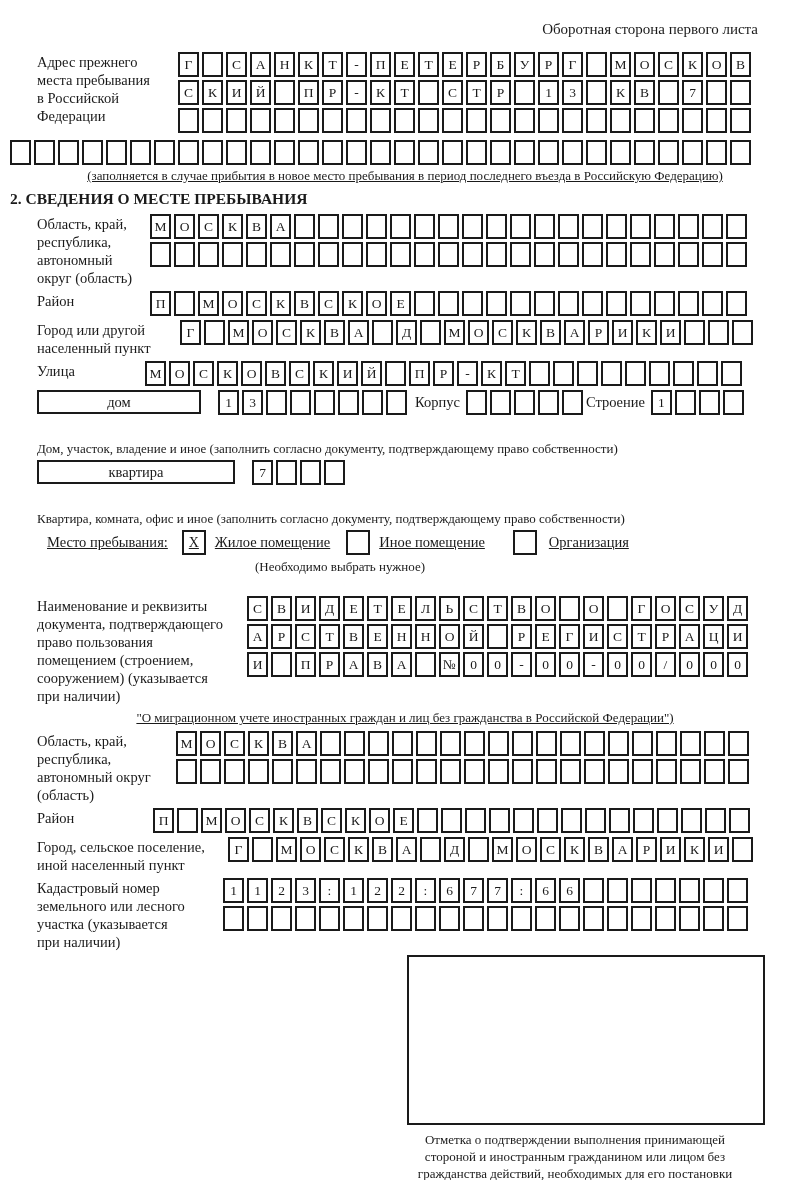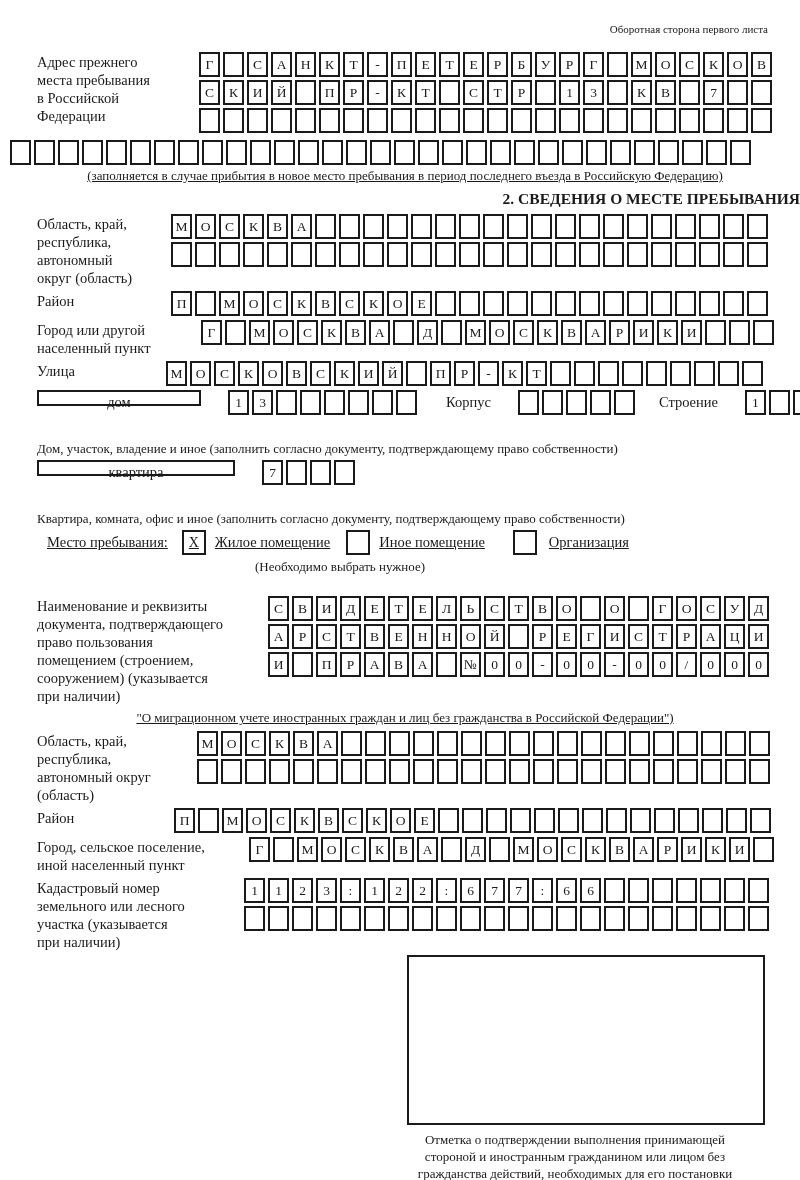--- a/index.html
+++ b/index.html
@@ -1,46 +1,46 @@
 <!DOCTYPE html>
 <html style="--ink: #1a1a1a; --paper: #ffffff;"><head>
 <meta charset="utf-8">
 <style>
   :root { --ink:#1a1a1a; --paper:#ffffff; }
   html,body { margin:0; padding:0; background:var(--paper); }
   body { width:800px; height:1180px; overflow:hidden; color:var(--ink);
          font-family:"Liberation Serif", "DejaVu Serif", serif; }
   .page { box-sizing:border-box; width:800px; padding:20px 0 0 10px; }
 
-  .header-note { text-align:right; padding-right:32px; font-size:11px; line-height:18px; }
-
-  .frow { display:flex; align-items:flex-start; margin-left:27px; margin-bottom:4px;gap:21px; }
+  .header-note { text-align:right; padding-right:42px; font-size:15px; line-height:18px; }
+
+  .frow { display:flex; align-items:flex-start; margin-left:27px; margin-bottom:4px; }
   .flabel { flex-shrink:0; font-size:14.5px; line-height:18px; padding-top:1px; }
   .cellcol { display:flex; flex-direction:column; }
   .cellcol .cellrow { margin-bottom:3px; }
   .cellrow { display:flex; }
   .cell { box-sizing:border-box; width:21px; height:25px; margin-right:3px;
           border:2px solid var(--ink); background:var(--paper);
           font-size:13.5px; line-height:21px; text-align:center; }
   .fullrow { margin-left:0; margin-bottom:2px; }
 
   .caption { font-size:13px; line-height:18px; }
   .center { text-align:center;text-decoration:underline; }
   .cap-indent { margin-left:27px; margin-bottom:2px;margin-top:25px; }
 
-  .section-title { text-align:right; font-weight:bold; font-size:15.5px; margin:5px 0 6px 0; }
+  .section-title { text-align:left; font-weight:bold; font-size:15.5px; margin:5px 0 6px 0; }
   .section-title.small { font-size:15px; margin:8px 0 4px 0; }
 
   
   .lw-prev{width:141px} .lw-reg{width:113px} .lw-city{width:143px} .lw-street{width:108px}
   .lw-doc{width:210px} .lw-reg2{width:139px} .lw-dist2{width:116px} .lw-city2{width:191px}
   .lw-kad{width:186px}
 
-  .widebox { box-sizing:border-box; height:16px; border:2px solid var(--ink);
-             text-align:center; font-size:14.5px; line-height:21px; flex-shrink:0; margin-right:6px; }
+  .widebox { box-sizing:border-box; height:24px; border:2px solid var(--ink);
+             text-align:center; font-size:14.5px; line-height:21px; flex-shrink:0; margin-right:17px; }
   .wb-house{width:164px} .wb-apt{width:198px}
   .inline-lbl { font-size:14.5px; line-height:25px; flex-shrink:0; }
   .ml14{margin-left:5px; margin-right:6px} .ml16{margin-left:0; margin-right:6px}
 
   .stay-row { display:flex; align-items:center; margin-left:37px; margin-bottom:3px; font-size:14.5px;text-decoration:underline; }
   .checkbox { box-sizing:border-box; width:24px; height:25px; border:2px solid var(--ink);
               text-align:center; font-size:14px; line-height:21px; flex-shrink:0; }
   .choose-note { margin-left:150px; width:360px; text-align:center; margin-bottom:20px; }
 
   .stamp-wrap { width:380px; margin-left:auto; margin-right:35px; margin-top:4px; }

